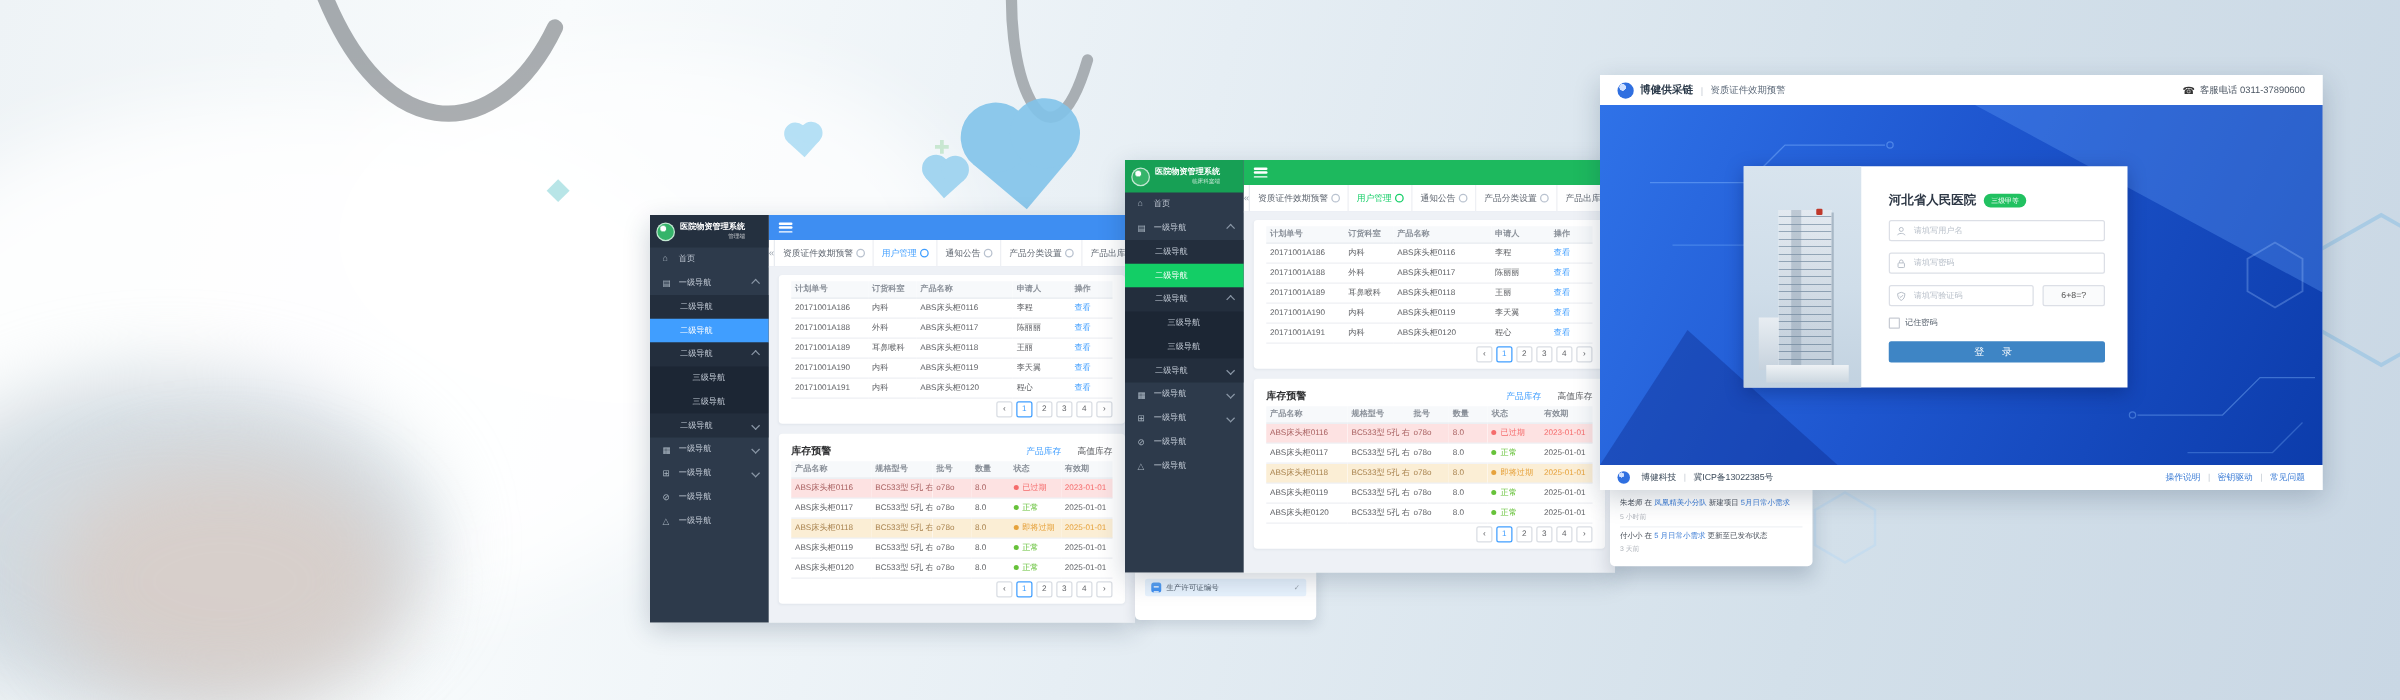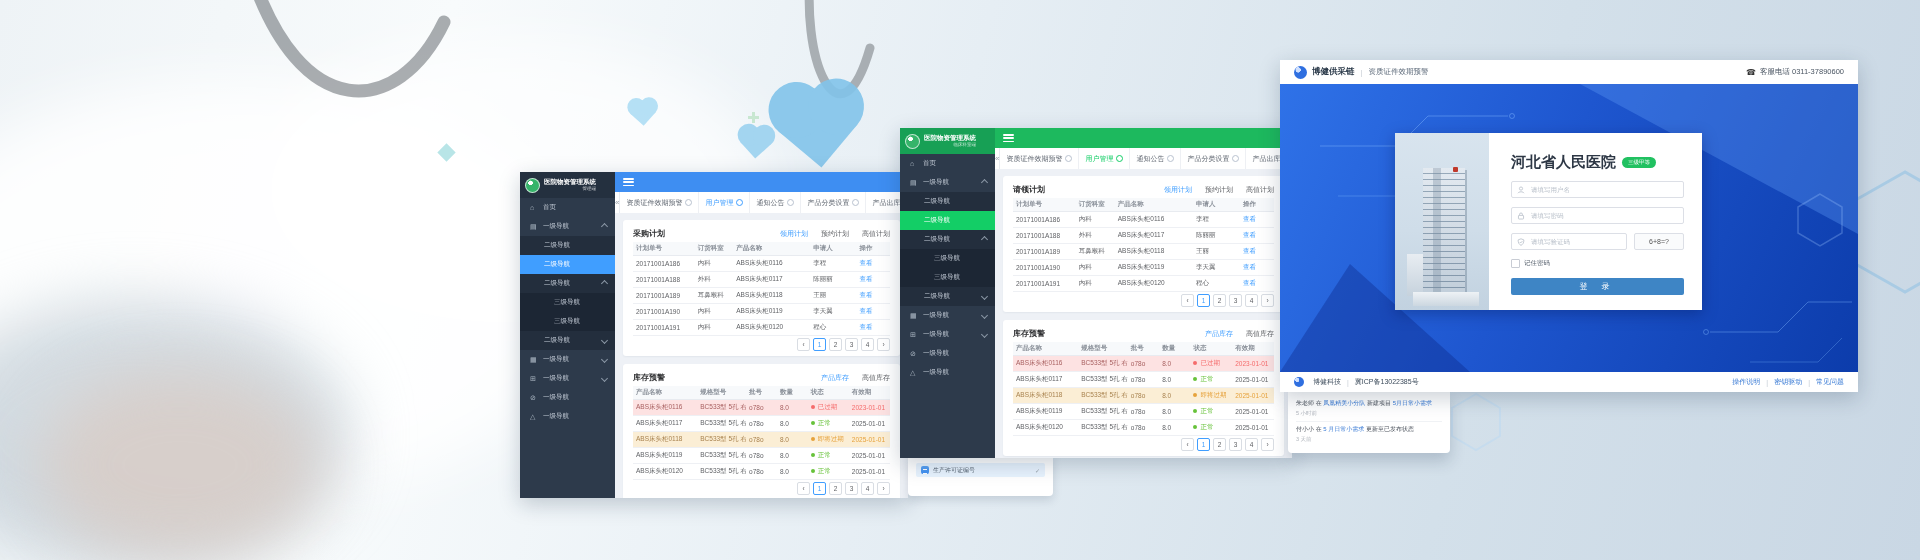--- a/index.html
+++ b/index.html
@@ -99,21 +99,21 @@
   .bpic{width:104px;position:relative;background:linear-gradient(#d8e4ee 0%,#cfdde9 55%,#c2d2e0 100%);overflow:hidden;}
   .tower{position:absolute;left:28px;bottom:14px;width:42px;height:128px;
     background:repeating-linear-gradient(to bottom,#eef2f6 0 5px,#9fb0bf 5px 6px),linear-gradient(#f3f6f9,#cfd9e2);
     background-blend-mode:multiply;box-shadow:2px 2px 0 rgba(90,110,130,.35);}
   .tower::after{content:"";position:absolute;left:10px;top:0;width:8px;height:100%;background:rgba(120,140,160,.35);}
   .wing{position:absolute;left:12px;bottom:14px;width:18px;height:42px;background:linear-gradient(#e8edf2,#c6d2dd);}
   .podium{position:absolute;left:18px;bottom:4px;width:66px;height:14px;background:linear-gradient(#eef2f5,#ccd7e0);}
   .redcross{position:absolute;left:58px;top:34px;width:5px;height:5px;background:#c0392b;border-radius:1px;}
   .lform{flex:1;padding:20px 18px 0 22px;position:relative;}
   .lf-title{display:flex;align-items:center;gap:6px;}
-  .hname{font-size:15px;font-weight:bold;color:#2d3745;}
+  .hname{font-size:10px;font-weight:bold;color:#2d3745;}
   .badge{background:#21c161;color:#fff;font-size:5.5px;padding:2px 6px;border-radius:7px;}
   .inrow{margin-top:9px;display:flex;gap:7px;}
   .inp{flex:1;height:15px;border:1px solid #dcdfe6;border-radius:2px;display:flex;align-items:center;padding:0 5px;gap:4px;background:#fff;}
   .inp input{border:0;outline:none;flex:1;font-size:6.5px;color:#333;min-width:0;font-family:inherit;background:transparent;}
   .inp input::placeholder{color:#b9c0ca;}
   .cap{flex:0 0 48px;height:15px;border:1px solid #dcdfe6;border-radius:2px;display:flex;align-items:center;justify-content:center;font-size:7px;color:#555;background:#fafbfc;cursor:pointer;}
   .remrow{margin-top:9px;display:flex;align-items:center;gap:4px;font-size:6.5px;color:#5a6470;}
   .cb{width:7px;height:7px;border:1px solid #c8ccd4;border-radius:1px;background:#fff;cursor:pointer;}
   .loginbtn{margin-top:10px;height:17px;background:#3e85c5;color:#fff;font-size:8px;letter-spacing:6px;display:flex;align-items:center;justify-content:center;border-radius:2px;cursor:pointer;}
   .icog{width:8px;height:8px;flex:0 0 8px;}
@@ -240,28 +240,20 @@
               <span class="tcirc"></span>
             </div>
             <div class="tab">
               <span class="tlabel">产品出库</span>
               <span class="tcirc"></span>
             </div>
           </div>
       </div>
       <div class="main">
         <div class="card">
-          <div class="chead">
-            <span class="ctitle">采购计划</span>
-            <span class="hlinks">
-                <span class="hlink on">领用计划</span>
-                <span class="hlink">预约计划</span>
-                <span class="hlink">高值计划</span>
-              </span>
-          </div>
           <table class="tbl">
               <colgroup>
                 <col style="width: 24%;">
                 <col style="width: 15%;">
                 <col style="width: 30%;">
                 <col style="width: 18%;">
                 <col style="width: 13%;">
               </colgroup>
               <thead>
                 <tr>
@@ -486,28 +478,20 @@
               <span class="tcirc"></span>
             </div>
             <div class="tab">
               <span class="tlabel">产品出库</span>
               <span class="tcirc"></span>
             </div>
           </div>
       </div>
       <div class="main">
         <div class="card">
-          <div class="chead">
-            <span class="ctitle">请领计划</span>
-            <span class="hlinks">
-                <span class="hlink on">领用计划</span>
-                <span class="hlink">预约计划</span>
-                <span class="hlink">高值计划</span>
-              </span>
-          </div>
           <table class="tbl">
               <colgroup>
                 <col style="width: 24%;">
                 <col style="width: 15%;">
                 <col style="width: 30%;">
                 <col style="width: 18%;">
                 <col style="width: 13%;">
               </colgroup>
               <thead>
                 <tr>

